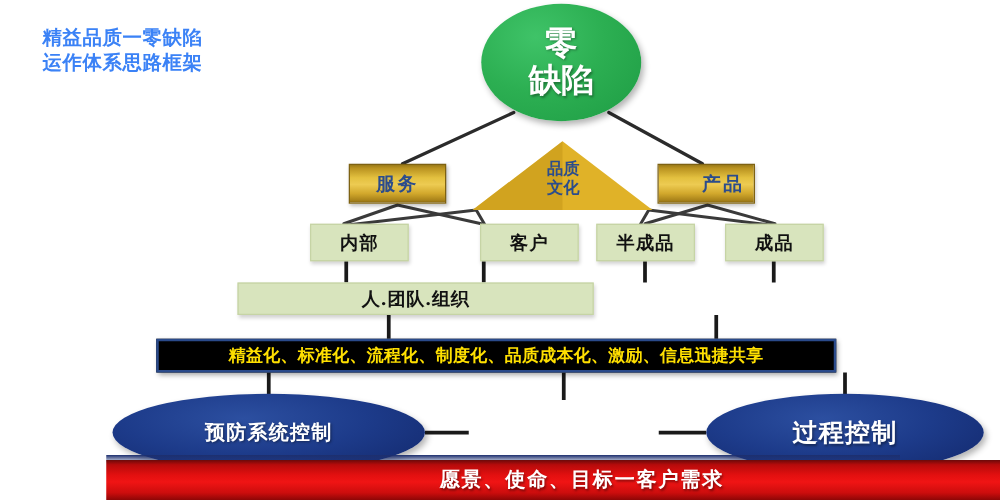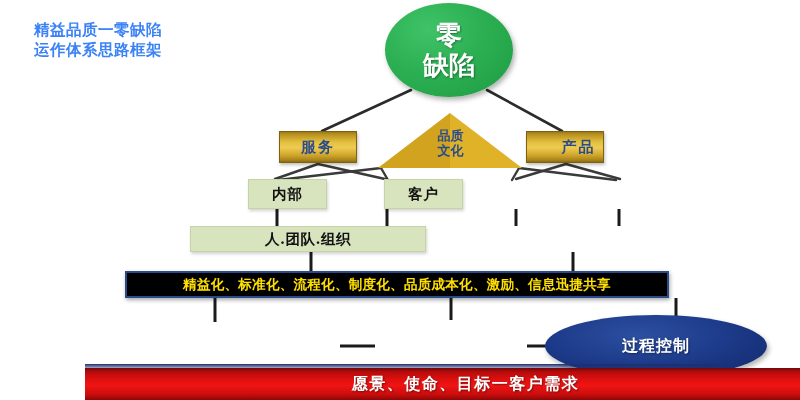--- a/index.html
+++ b/index.html
@@ -128,21 +128,21 @@
   #box-internal    { left: 248px; top: 179px; }
   #box-customer    { left: 348px; top: 179px; margin-left: 36px; }
   #box-semi        { left: 477px; top: 179px; }
   #box-finished    { left: 580px; top: 179px; }
 
   .green-wide {
     height: 26px;
     font-size: 14.5px;
     letter-spacing: 0.5px;
   }
-  #box-people  { left: 190px; top: 226px; width: 236px; }
+  #box-people  { left: 190px; top: 226px; width: 285px; }
   #box-meth    { left: 452px; top: 226px; width: 242px; }
 
   
   #black-bar {
     left: 125px; top: 271px;
     width: 544px; height: 27px;
     background: #000000;
     border: 2px solid #2a4a8a;
     display: flex; align-items: center; justify-content: center;
     color: #ffe000;
@@ -174,23 +174,23 @@
     font-size: 16px;
     letter-spacing: 1px;
   }
   #ell-firsttime {
     left: 375px; top: 315px;
     width: 152px; height: 62px;
     font-size: 14.5px;
     line-height: 19px;
   }
   #ell-process {
-    left: 545px; top: 315px;
+    left: 565px; top: 315px;
     width: 222px; height: 62px;
-    font-size: 16px;
+    font-size: 20px;
     letter-spacing: 1px;
   }
 
   
   #red-bar {
     left: 85px; top: 368px;
     width: 761px; height: 32px;
     background: linear-gradient(to bottom,
                 #6a0a0a 0%, #b60b0b 12%,
                 #e31010 38%, #f01414 55%,
@@ -267,23 +267,26 @@
   <div class="node" id="pyramid">
     <div class="tri"></div>
     <div class="tri-shade"></div>
     <div id="pyramid-label">品质
 文化</div>
   </div>
   <div class="node gold-box" id="box-product">产品</div>
 
   <div class="node green-box green-small" id="box-internal">内部</div>
   <div class="node green-box green-small" id="box-customer">客户</div>
+  <div class="node green-box green-small" id="box-semi">半成品</div>
+  <div class="node green-box green-small" id="box-finished">成品</div>
 
   <div class="node green-box green-wide" id="box-people">人.团队.组织</div>
 
   <div class="node" id="black-bar">精益化、标准化、流程化、制度化、品质成本化、激励、信息迅捷共享</div>
 
+  <div class="node blue-ellipse" id="ell-prevention">预防系统控制</div>
   <div class="node blue-ellipse" id="ell-process">过程控制</div>
 
   <div class="node" id="red-bar-cap"></div>
   <div class="node" id="red-bar">愿景、使命、目标一客户需求</div>
 
 </div>
 
 </body></html>

